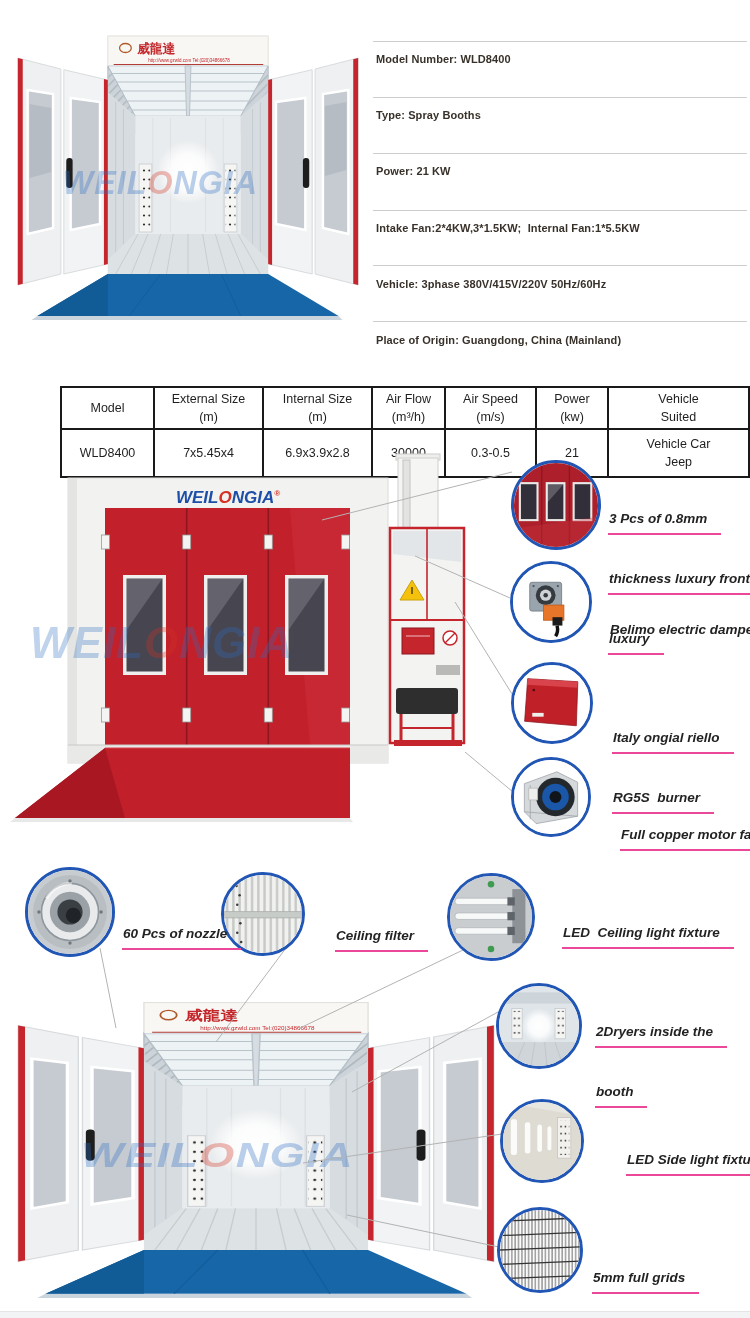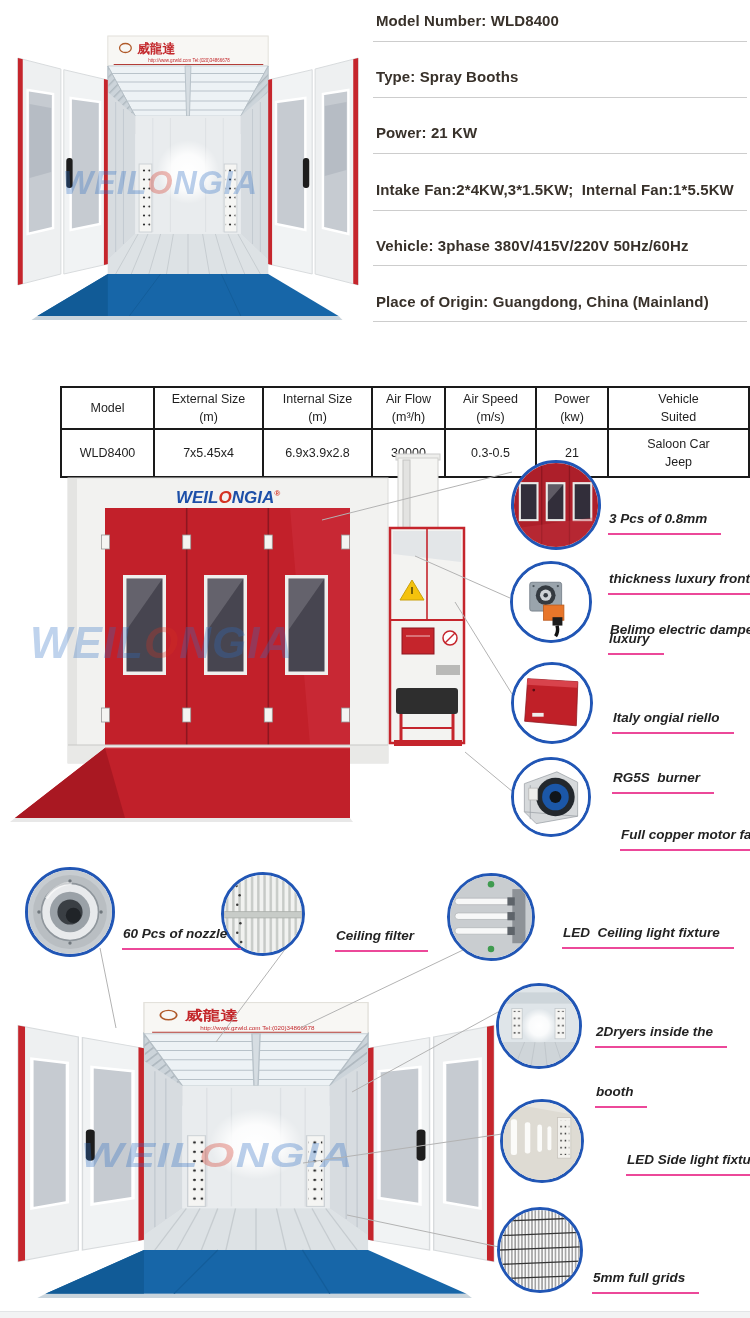--- a/index.html
+++ b/index.html
@@ -1,22 +1,22 @@
 <!DOCTYPE html>
 <html><head>
 <meta charset="utf-8">
 <style>
   html,body{margin:0;padding:0;background:#ffffff;}
   .page{position:relative;width:750px;height:1318px;background:#fff;overflow:hidden;
         font-family:"Liberation Sans",sans-serif;}
   .abs{position:absolute;}
 
   
-  .spec{position:absolute;left:376px;font-weight:bold;font-size:15px;color:#38312а;
-        color:#38312a;white-space:pre;letter-spacing:.1px;}
+  .spec{position:absolute;left:376px;font-weight:bold;font-size:11px;color:#38312а;
+        color:#38312a;white-space:pre;letter-spacing:.1px;margin-top:41px;}
   .spec-rule{position:absolute;left:373px;width:374px;height:1px;background:#cdcdcd;}
 
   
   .spec-table{position:absolute;left:60px;top:348px;border-collapse:collapse;table-layout:fixed;margin-top:38px;}
   .spec-table td{border:2px solid #1a1a1a;text-align:center;vertical-align:middle;
                  font-size:12.5px;color:#1f1f1f;padding:2px 3px;line-height:1.45;}
 
   
   .lbl{position:absolute;font-style:italic;font-weight:bold;font-size:13.5px;color:#232323;white-space:pre;}
   .lbl .lbl-line{margin-bottom:6px;}
@@ -206,21 +206,21 @@
       <td>
             <div>30000</div>
           </td>
       <td>
             <div>0.3-0.5</div>
           </td>
       <td>
             <div>21</div>
           </td>
       <td>
-            <div>Saloon Car</div>
+            <div>Vehicle Car</div>
             <div>Jeep</div>
           </td>
     </tr>
   </tbody>
     </table>
 
   <div class="photo abs" style="left:0;top:450px;width:520px;height:410px;">
     <svg viewBox="0 0 520 410" preserveAspectRatio="none">
       <rect x="68" y="28" width="320" height="285" fill="#f2f2f0" stroke="#dcdcda"></rect>
       <rect x="68" y="28" width="9" height="285" fill="#e4e4e2"></rect>
@@ -428,21 +428,21 @@
   </div>
 
   <div class="lbl" style="left:608px;top:481px;">
     <div class="lbl-line"><span>3 Pcs of 0.8mm</span></div>
     <div class="lbl-line"><span>thickness luxury front</span></div>
     <div class="lbl-line"><span>luxury</span></div>
   </div>
   <div class="lbl" style="left:610px;top:592px;">
     <div class="lbl-line no-rule"><span>Belimo electric damper</span></div>
   </div>
-  <div class="lbl" style="left:612px;top:680px;">
+  <div class="lbl" style="left:612px;top:700px;">
     <div class="lbl-line"><span>Italy ongial riello</span></div>
     <div class="lbl-line"><span>RG5S  burner</span></div>
   </div>
   <div class="lbl" style="left:620px;top:797px;">
     <div class="lbl-line"><span>Full copper motor fan</span></div>
   </div>
 
   <div class="circle" style="left:25px;top:867px;width:90px;height:90px;">
     <svg viewBox="0 0 100 100">
       <rect width="100" height="100" fill="#c7ccd0"></rect>

